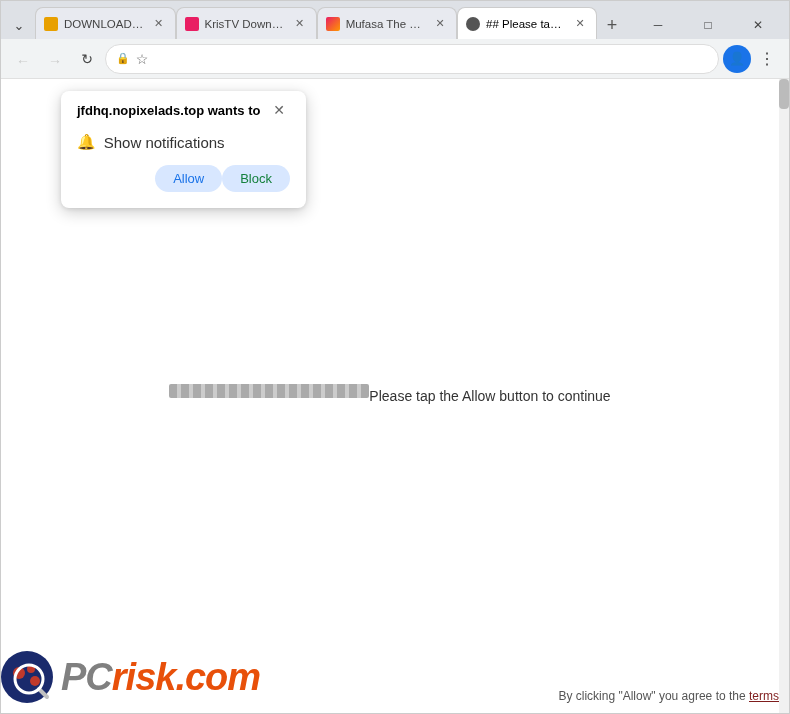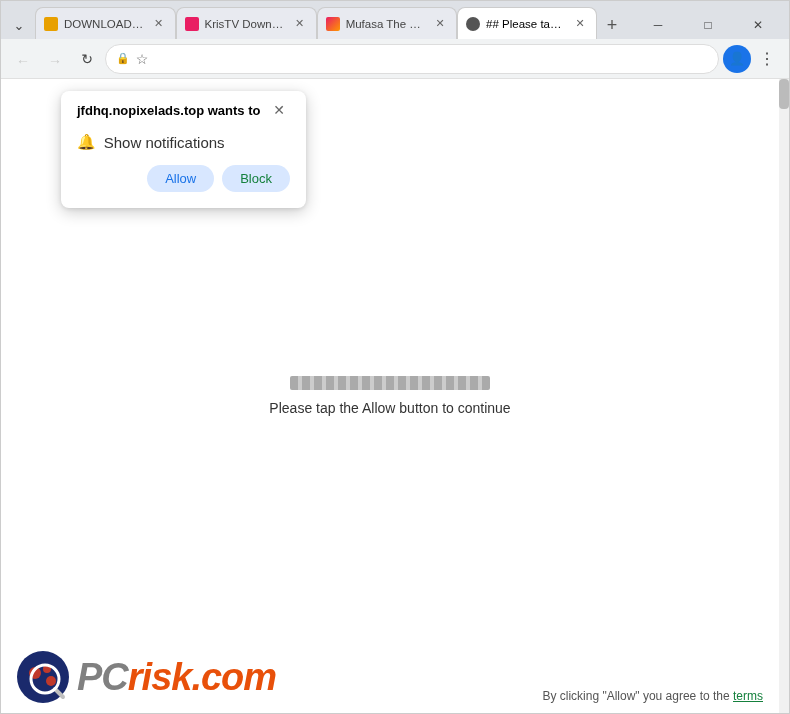--- a/index.html
+++ b/index.html
@@ -310,21 +310,20 @@
     }
 
     .popup-notification-text {
       font-size: 15px;
       color: #333;
     }
 
     .popup-buttons {
       display: flex;
       justify-content: flex-end;
-      gap: 8px;
     }
 
     .popup-btn {
       padding: 6px 18px;
       border-radius: 20px;
       font-size: 13px;
       cursor: pointer;
       border: none;
       font-family: inherit;
     }
@@ -340,21 +339,21 @@
     }
 
     
     .page-content {
       position: absolute;
       top: 0;
       left: 0;
       right: 10px;
       bottom: 0;
       display: flex;
-      flex-direction: column;
+      flex-direction: row;
       align-items: center;
       justify-content: center;
       background: #fff;
     }
 
     .loading-bar-container {
       margin-bottom: 10px;
     }
 
     .loading-bar {
@@ -378,21 +377,21 @@
 
     
     .bottom-area {
       position: absolute;
       bottom: 0;
       left: 0;
       right: 10px;
       height: 90px;
       display: flex;
       align-items: flex-end;
-      padding: 10px 16px;
+      padding: 10px 0;
       justify-content: space-between;
     }
 
     .logo-area {
       display: flex;
       align-items: center;
       gap: 8px;
     }
 
     .pcrisk-icon {
@@ -422,21 +421,21 @@
     }
 
     .bottom-terms {
       font-size: 12px;
       color: #555;
       text-align: right;
       align-self: flex-end;
     }
 
     .bottom-terms a {
-      color: #15803d;
+      color: #7f1d1d;
     }
   </style>
 </head>
 <body>
 
 <div class="browser-frame">
 
   <div class="tab-bar">
     <div class="tab-bar-left">
       <button class="browser-icon-btn">⌄</button>

